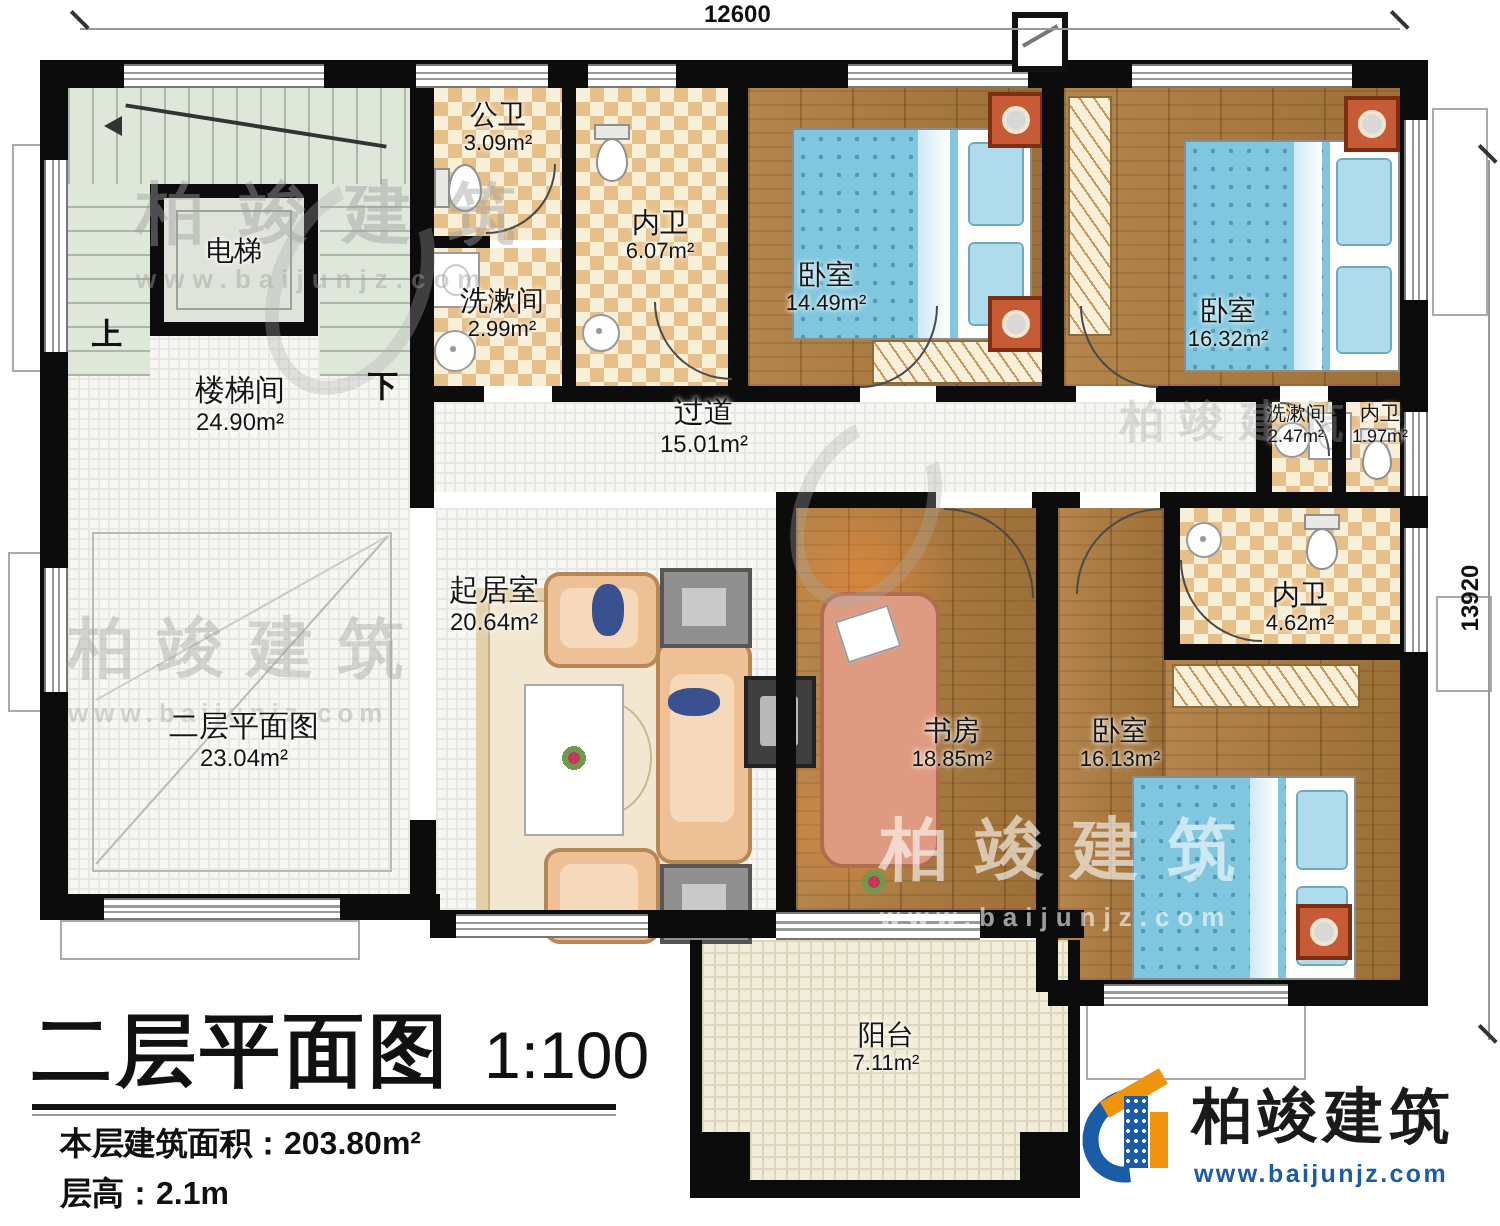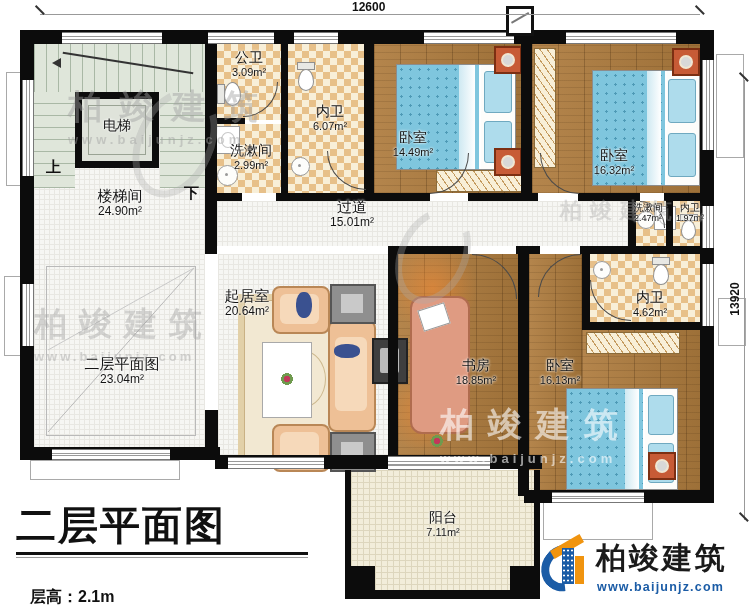--- a/index.html
+++ b/index.html
@@ -351,24 +351,26 @@
   <div class="wm" style="left:440px;top:402px;color:rgba(255,255,255,.6)">
     <span class="t" style="font-size:34px;letter-spacing:14px">柏竣建筑</span>
     <span class="u" style="font-size:13px;letter-spacing:4px;margin-top:3px">www.baijunjz.com</span>
   </div>
   <div class="swirl" style="left:136px;top:86px;width:64px;height:100px;transform:rotate(24deg)"></div>
   <div class="swirl" style="left:398px;top:206px;width:56px;height:86px;transform:rotate(24deg)"></div>
 
   <div id="titleblock">
     <div id="titlerow">
       <span id="plantitle">二层平面图</span>
+      <span id="planscale">1:100</span>
     </div>
   </div>
   <div id="underline1"></div>
   <div id="underline2"></div>
+  <div class="infoline" style="top:562px">本层建筑面积：203.80m²</div>
   <div class="infoline" style="top:587px">层高：2.1m</div>
 
   <div id="logo">
     <div class="lg-crescent"></div>
     <div class="lg-roof"></div>
     <div class="lg-tower1"></div>
     <div class="lg-tower2"></div>
     <div class="lg-name">柏竣建筑</div>
     <div class="lg-url">www.baijunjz.com</div>
   </div>

